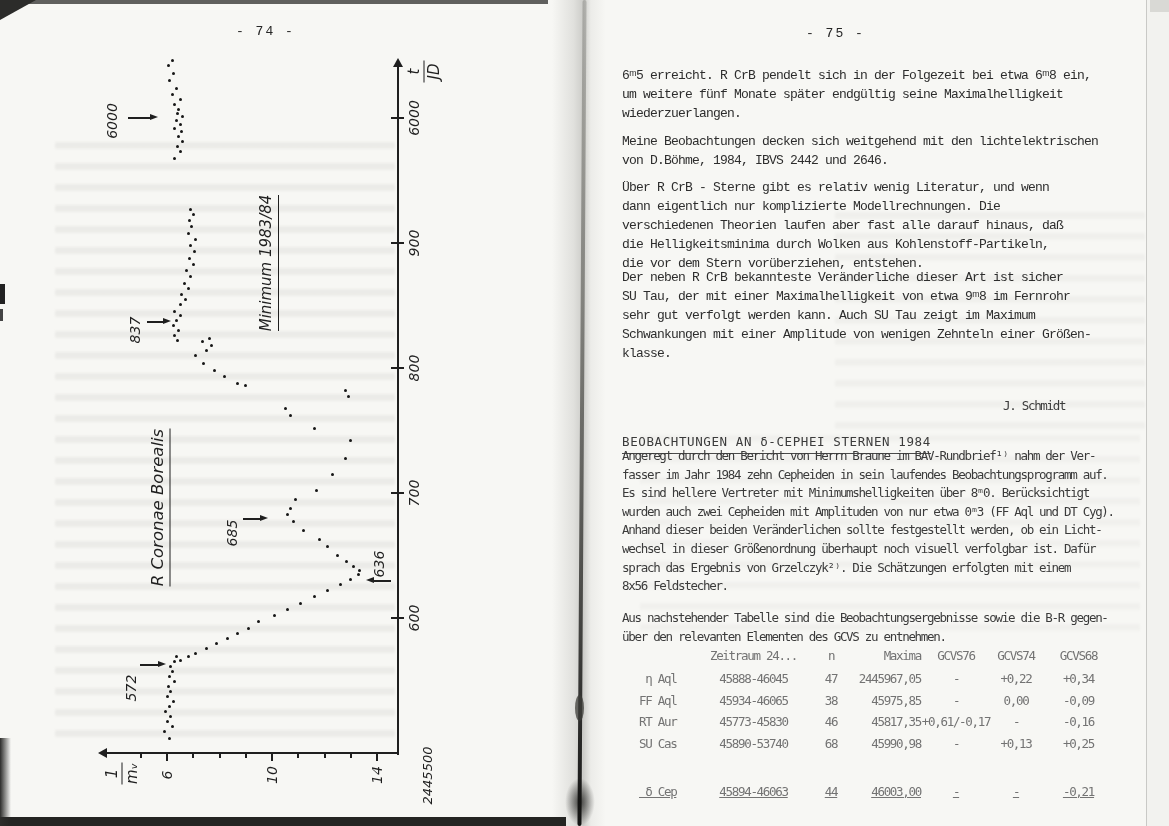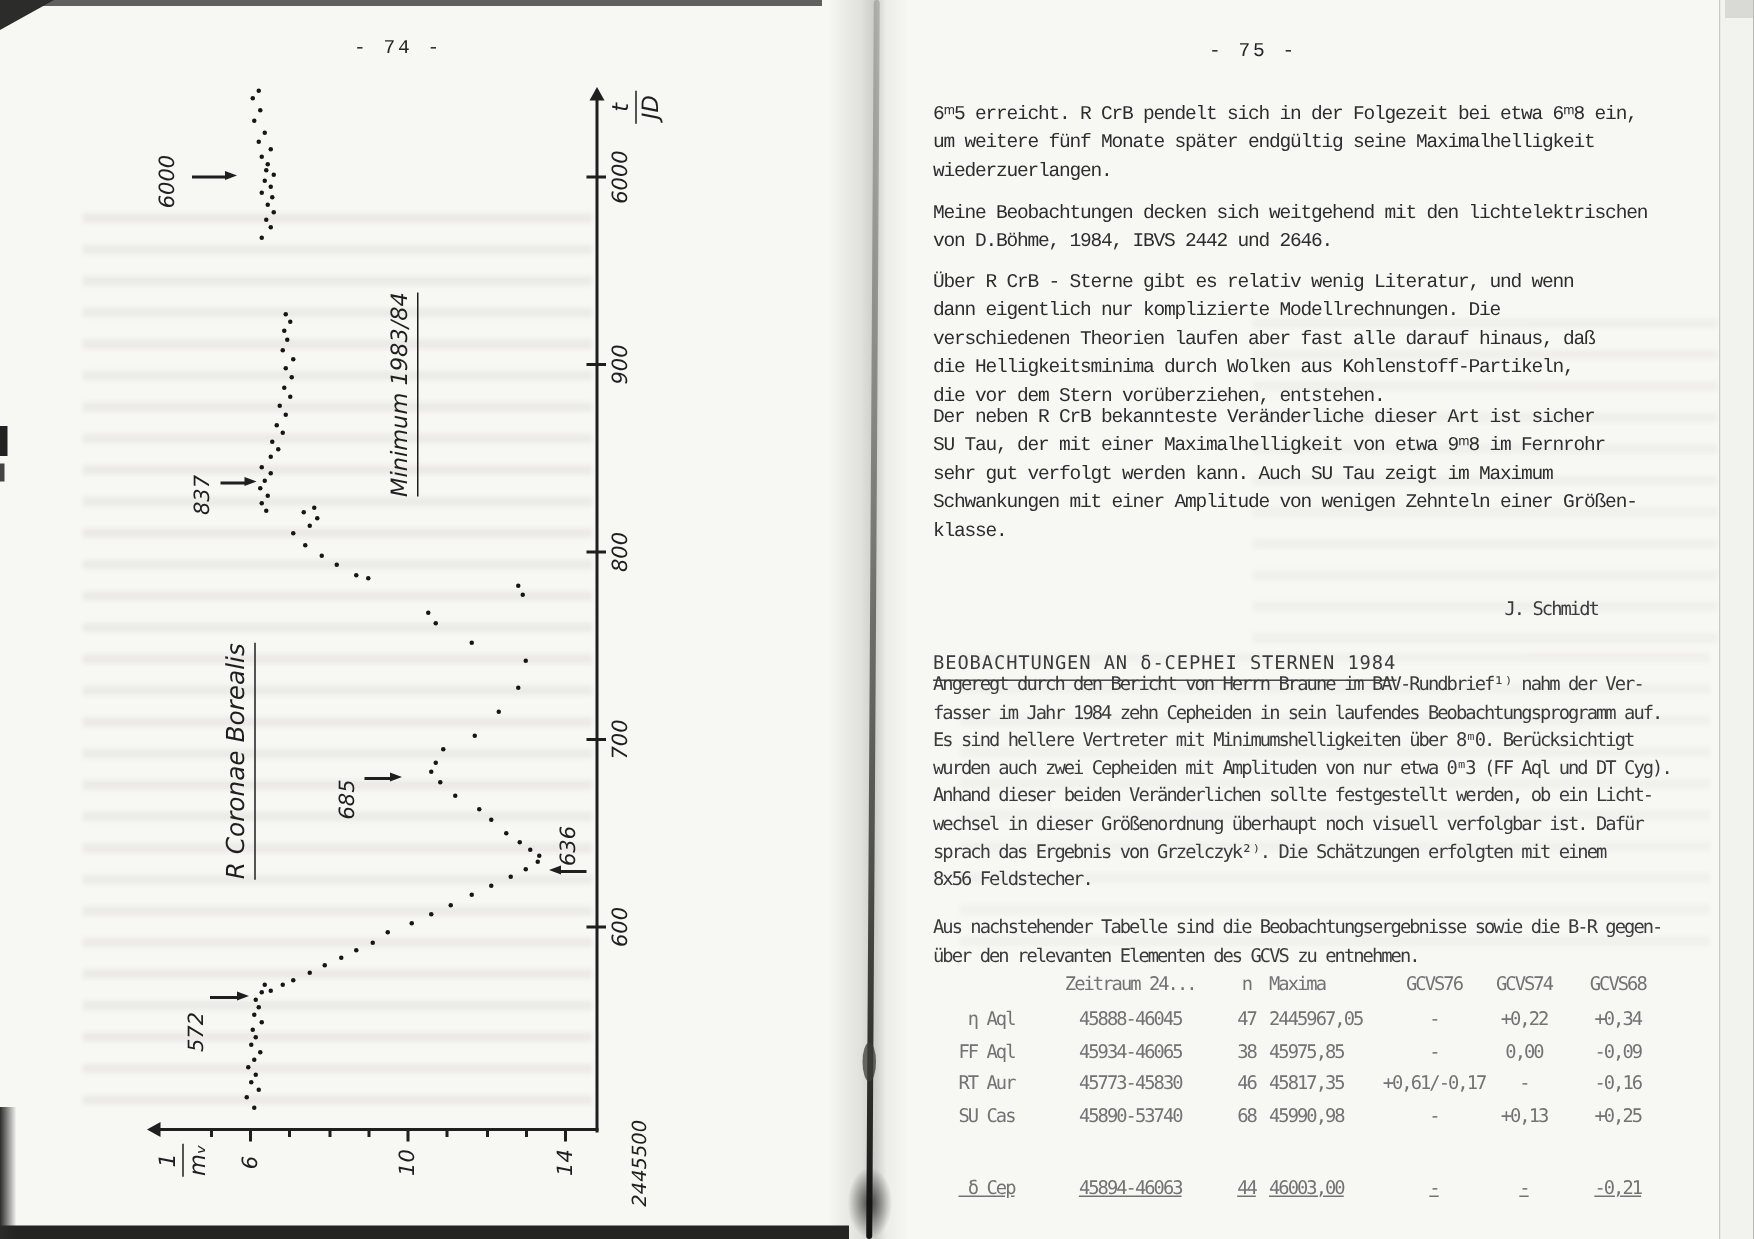--- a/index.html
+++ b/index.html
@@ -56,21 +56,21 @@
   #section-heading{top:414px;}
   #section-heading span{display:inline-block;border-bottom:1.2px solid #4a4a4a;padding-bottom:2px;letter-spacing:0.6px;}
   #author{left:1003px;top:397px;width:120px;}
   
   .trow{position:absolute;left:598px;width:477px;display:grid;
         grid-template-columns:52px 125px 30px 75px 70px 50px 75px;
         font-family:"DejaVu Sans Mono","DejaVu Sans",monospace;
         font-size:12.5px;letter-spacing:-1.3px;color:#737373;margin-left:41px;}
   .trow .c0{text-align:left;white-space:pre;}
   .trow .c1,.trow .c2,.trow .c4,.trow .c5,.trow .c6{text-align:center;}
-  .trow .c3{}
+  .trow .c3{text-align:right;}
 </style>
 </head>
 <body>
 
 <div id="scan">
 
   <div class="ghost" style="left:55px;top:135px;width:340px;height:612px;opacity:.55;"></div>
   <div class="ghost" style="left:835px;top:205px;width:310px;height:230px;opacity:.35;"></div>
   <div class="ghost" style="left:640px;top:428px;width:500px;height:212px;opacity:.30;"></div>
 

